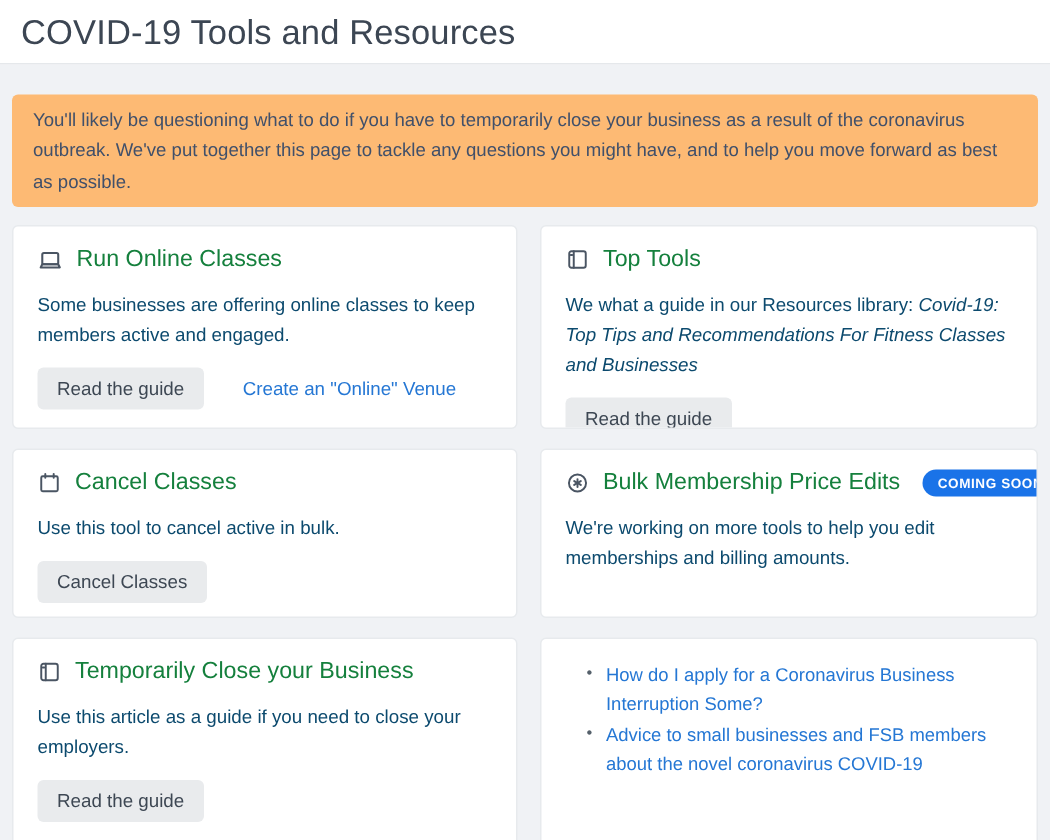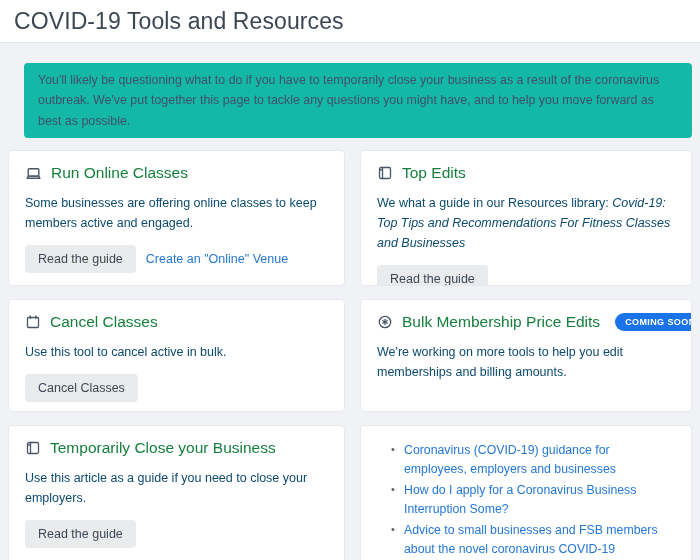--- a/index.html
+++ b/index.html
@@ -17,22 +17,22 @@
     align-items: center;
     padding: 0 14px;
   }
   .app-header h1 {
     font-size: 23px;
     font-weight: 400;
     color: #3c4653;
     letter-spacing: .1px;
   }
   .banner {
-    margin: 20px 8px 12px 24px;
-    background: #14b8a6;
+    margin: 20px 8px 12px 8px;
+    background: #fdba74;
     border-radius: 4px;
     padding: 7px 14px;
     font-size: 12.4px;
     line-height: 1.65;
     color: #41506a;
   }
   .grid {
     display: grid;
     grid-template-columns: 337px 332px;
     grid-template-rows: 136px 113px 156px;
@@ -60,21 +60,21 @@
   }
   .card-head svg { flex: 0 0 auto; display: block; }
   .icon { stroke: #4a5563; fill: none; stroke-width: 1.3; stroke-linecap: round; stroke-linejoin: round; }
   .card-body {
     font-size: 12.5px;
     line-height: 1.6;
     color: #0c4a6e;
     margin-bottom: 12px;
   }
   .card-body em { font-style: italic; }
-  .actions { display: flex; align-items: center; gap: 10px; }
+  .actions { display: flex; align-items: center; gap: 26px; }
   .btn {
     background: #e9ebed;
     border: none;
     border-radius: 4px;
     padding: 7px 13px;
     font-family: "Liberation Sans", sans-serif;
     font-size: 12.5px;
     color: #3d4753;
     cursor: pointer;
   }
@@ -142,21 +142,21 @@
     </div>
   </section>
 
   <section class="card">
     <div class="card-head">
       <svg class="icon" width="16" height="16" viewBox="0 0 16 16">
         <rect x="2.5" y="2.5" width="11" height="11" rx="1.5"></rect>
         <line x1="5.5" y1="2.5" x2="5.5" y2="13.5"></line>
         <line x1="3.5" y1="5" x2="4.5" y2="5"></line>
       </svg>
-      <h2>Top Edits</h2>
+      <h2>Top Tools</h2>
     </div>
     <p class="card-body"><span>We what a guide in our Resources library: </span><em>Covid-19: Top Tips and Recommendations For Fitness Classes and Businesses</em></p>
     <div class="actions">
       <button class="btn">Read the guide</button>
     </div>
   </section>
 
   <section class="card">
     <div class="card-head">
       <svg class="icon" width="16" height="16" viewBox="0 0 16 16">
@@ -196,20 +196,19 @@
       <h2>Temporarily Close your Business</h2>
     </div>
     <p class="card-body">Use this article as a guide if you need to close your employers.</p>
     <div class="actions">
       <button class="btn">Read the guide</button>
     </div>
   </section>
 
   <section class="card">
     <ul class="links">
-      <li><a>Coronavirus (COVID-19) guidance for employees, employers and businesses</a></li>
       <li><a>How do I apply for a Coronavirus Business Interruption Some?</a></li>
       <li><a>Advice to small businesses and FSB members about the novel coronavirus COVID-19</a></li>
 
     </ul>
   </section>
 
 </main>
 
 </body></html>

